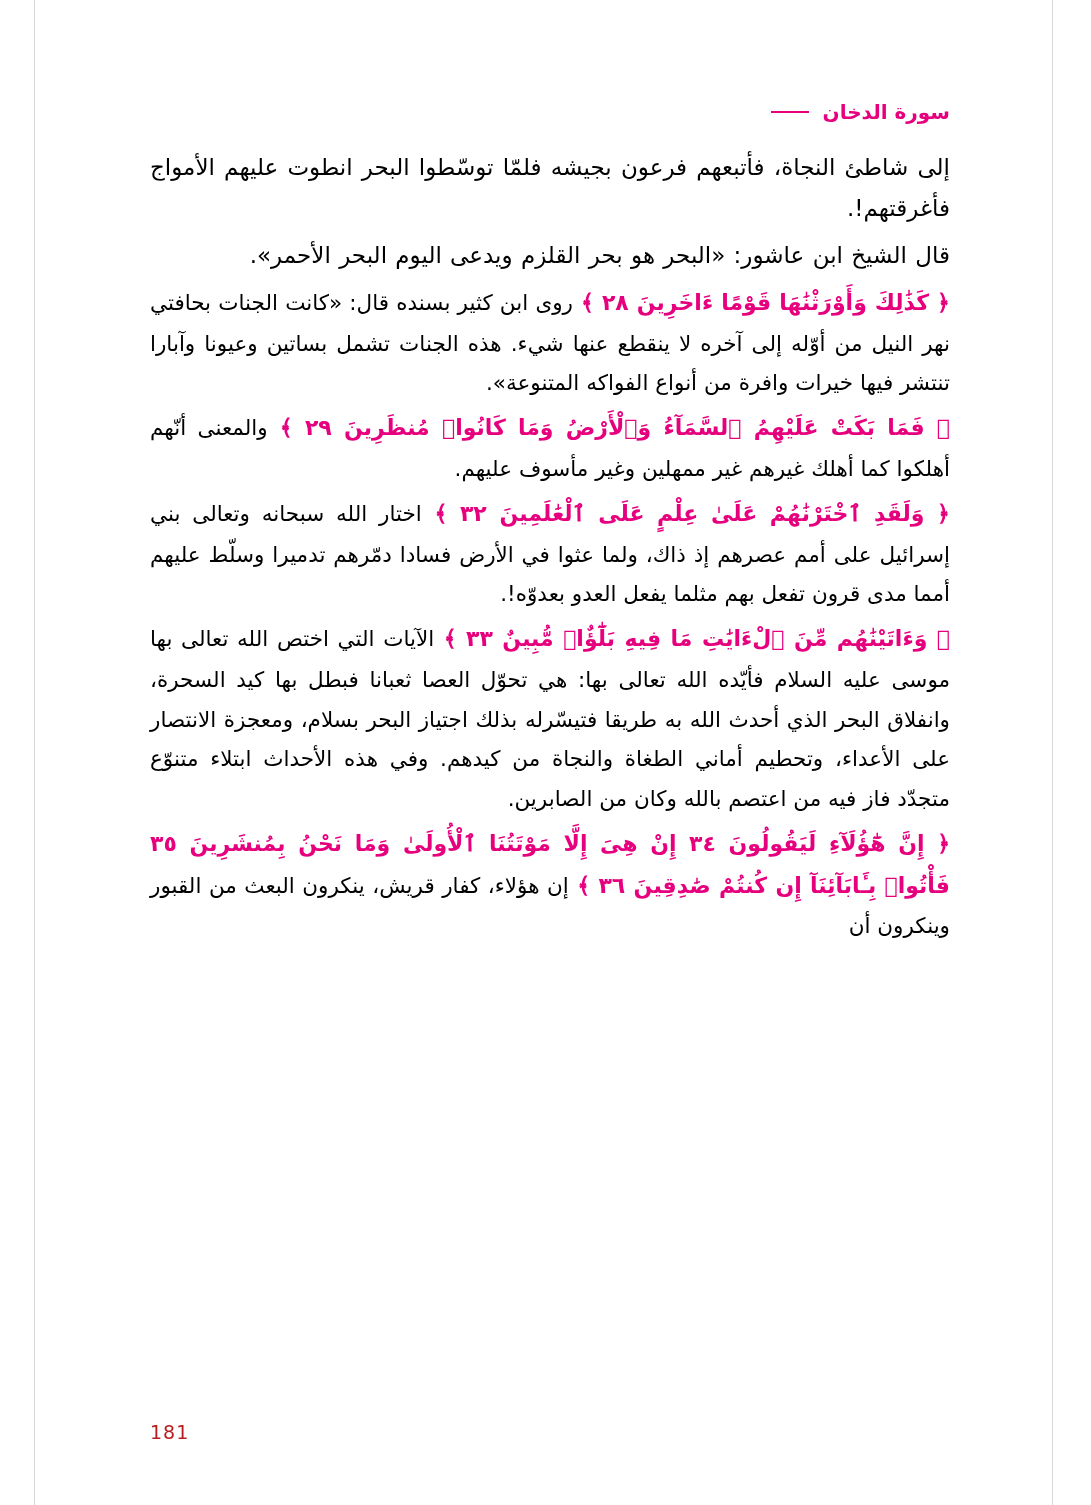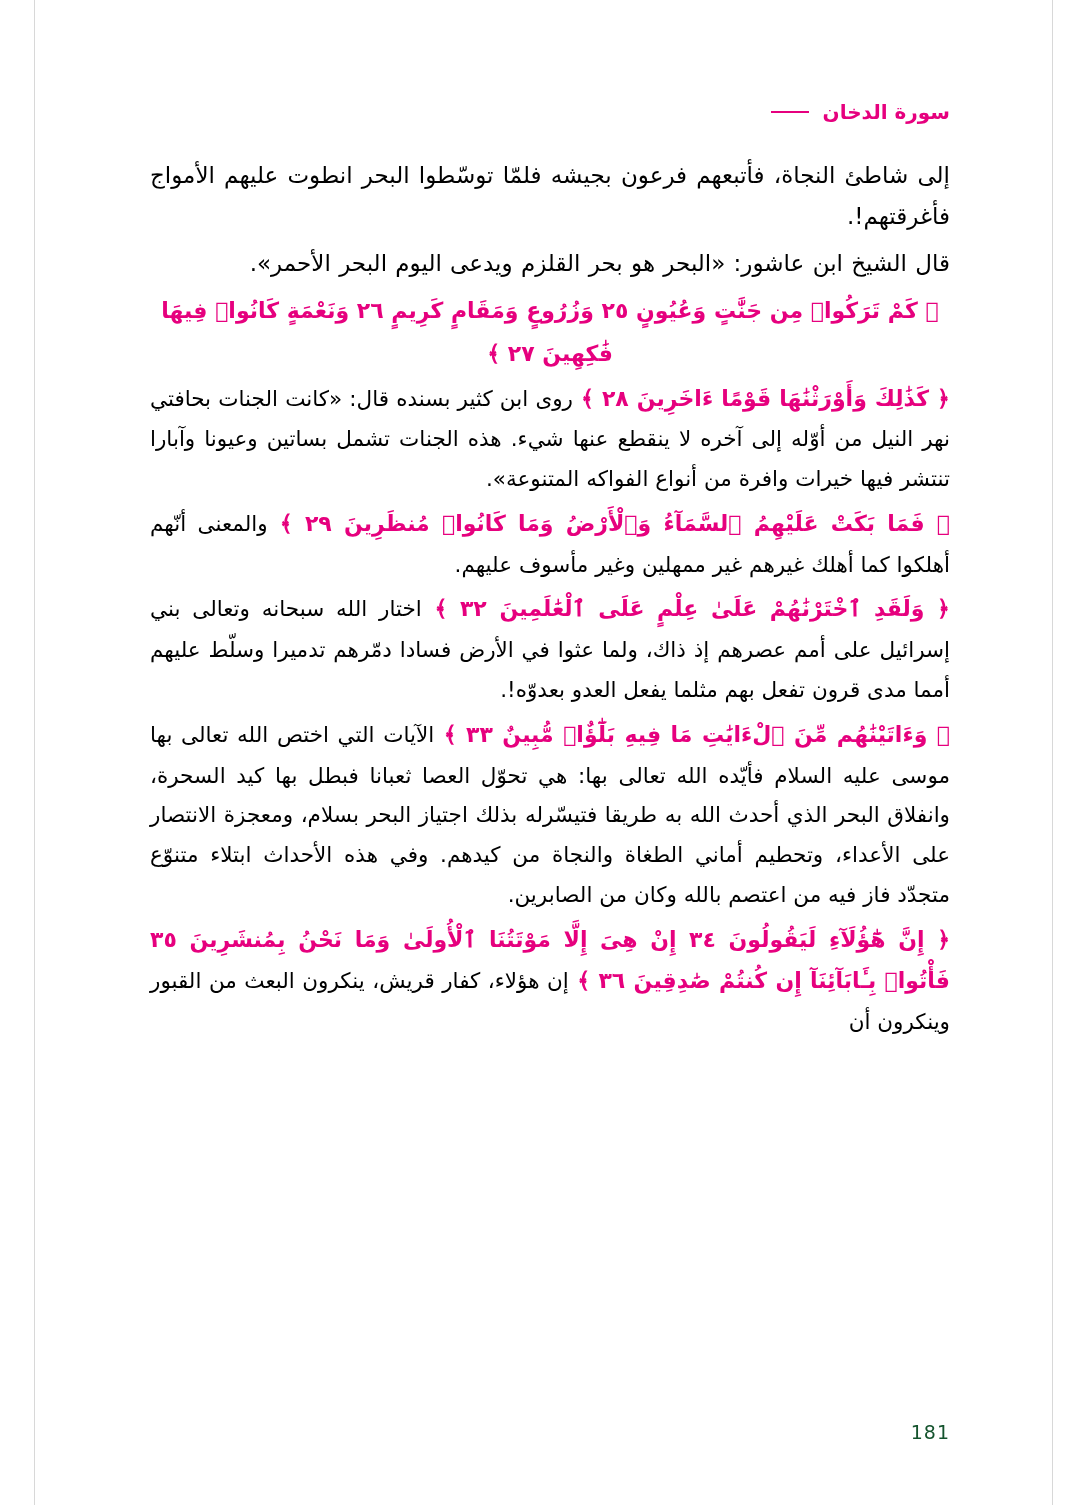--- a/index.html
+++ b/index.html
@@ -43,21 +43,21 @@
   }
 
   
   .running-header {
     display: flex;
     flex-direction: row;
     align-items: center;
     justify-content: flex-start;
     gap: 14px;
     height: 34px;
-    margin-bottom: 26px;
+    margin-bottom: 18px;
   }
   .running-header .rule {
     width: 38px;
     height: 2px;
     background: #e6007e;
     display: inline-block;
   }
   .running-header .header-title {
     font-family: "DejaVu Sans", sans-serif;
     font-size: 20px;
@@ -106,48 +106,43 @@
     color: #e6007e;
     font-weight: bold;
   }
 
   
   .page-number {
     position: absolute;
     left: 0;
     right: 0;
     bottom: -18px;
-    text-align: right;
+    text-align: left;
     font-size: 19px;
-    color: #14532d;
+    color: #b91c1c;
     letter-spacing: 1px;
   }
 </style>
 </head>
 <body>
 
 <div class="page-edge-left"></div>
 <div class="page-edge-right"></div>
 
 <div class="page">
 
   <div class="running-header">
     <span class="header-title">سورة الدخان</span>
     <span class="rule"></span>
   </div>
 
   <p class="para">إلى شاطئ النجاة، فأتبعهم فرعون بجيشه فلمّا توسّطوا البحر انطوت عليهم الأمواج فأغرقتهم!.</p>
 
   <p class="para">قال الشيخ ابن عاشور: «البحر هو بحر القلزم ويدعى اليوم البحر الأحمر».</p>
 
-  <div class="ayah-block">
-    <span class="brace">﴿</span>
-    <span>كَمْ تَرَكُوا۟ مِن جَنَّٰتٍ وَعُيُونٍ ٢٥ وَزُرُوعٍ وَمَقَامٍ كَرِيمٍ ٢٦ وَنَعْمَةٍ كَانُوا۟ فِيهَا فَٰكِهِينَ ٢٧</span>
-    <span class="brace">﴾</span>
-  </div>
 
   <p class="ayah-inline-wrap">
     <span class="ayah">
       <span class="brace">﴿</span>
       <span>كَذَٰلِكَ وَأَوْرَثْنَٰهَا قَوْمًا ءَاخَرِينَ ٢٨</span>
       <span class="brace">﴾</span>
     </span>
     <span>روى ابن كثير بسنده قال: «كانت الجنات بحافتي نهر النيل من أوّله إلى آخره لا ينقطع عنها شيء. هذه الجنات تشمل بساتين وعيونا وآبارا تنتشر فيها خيرات وافرة من أنواع الفواكه المتنوعة».</span>
   </p>
 

